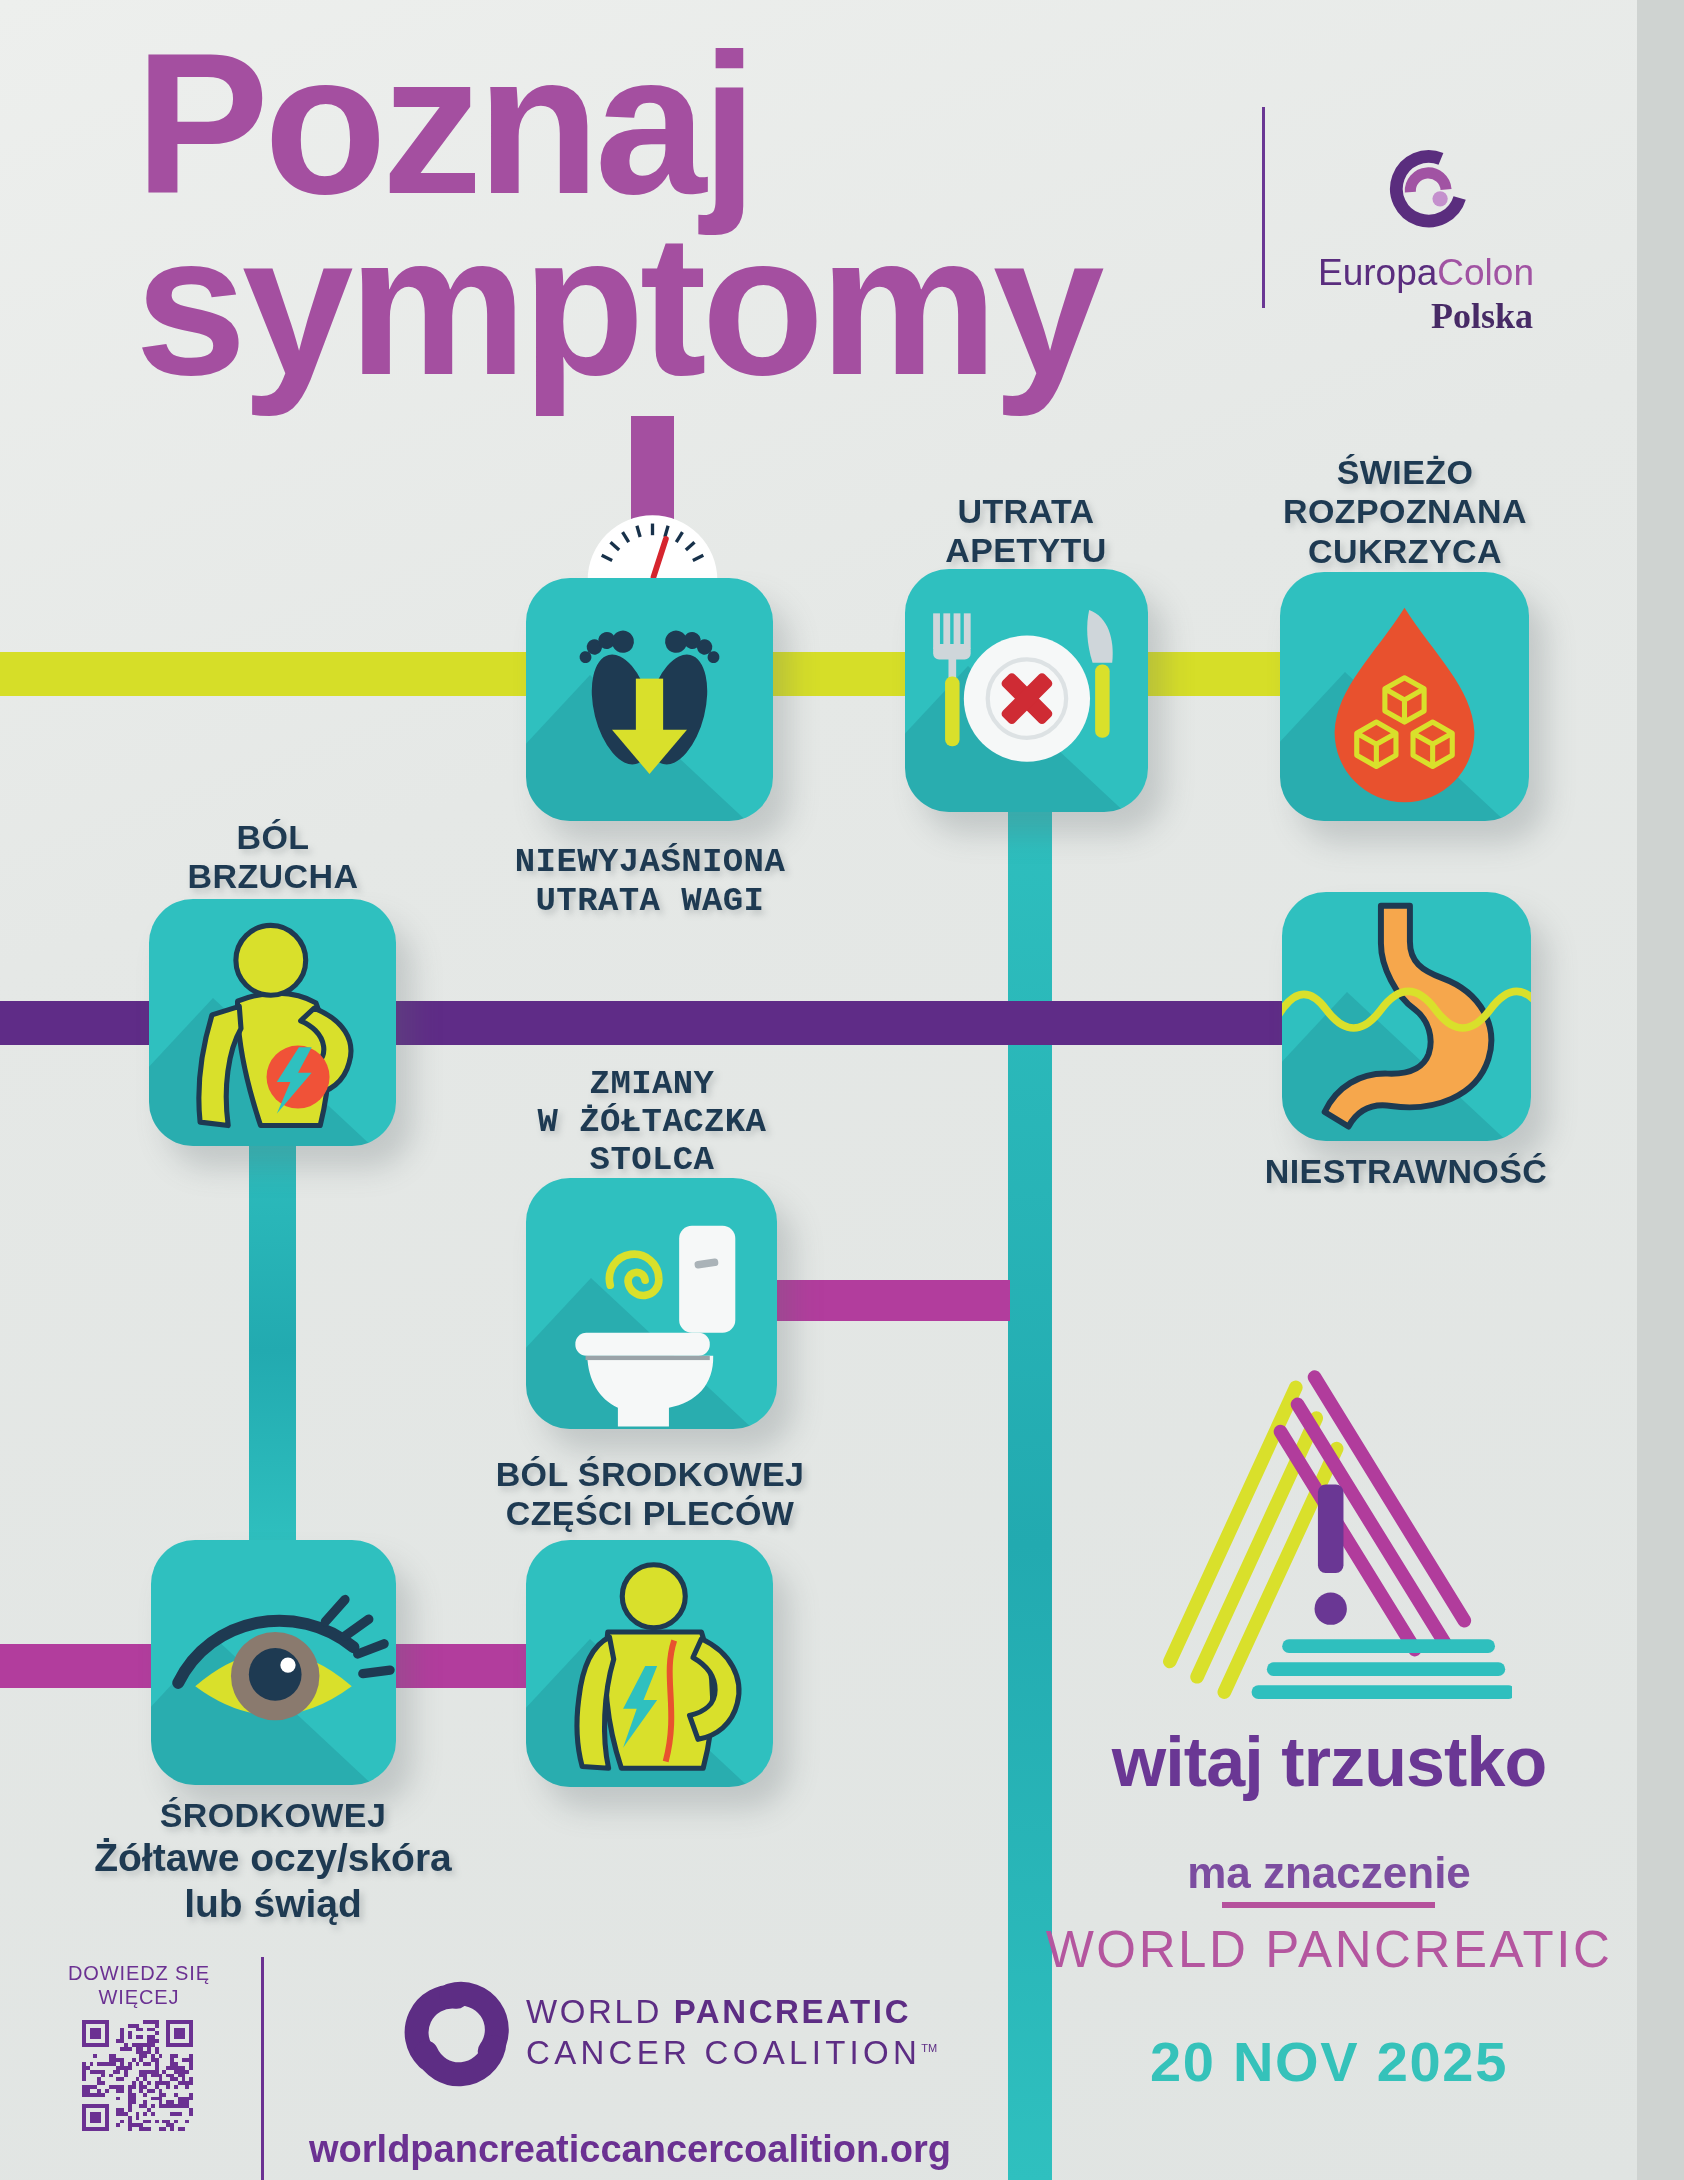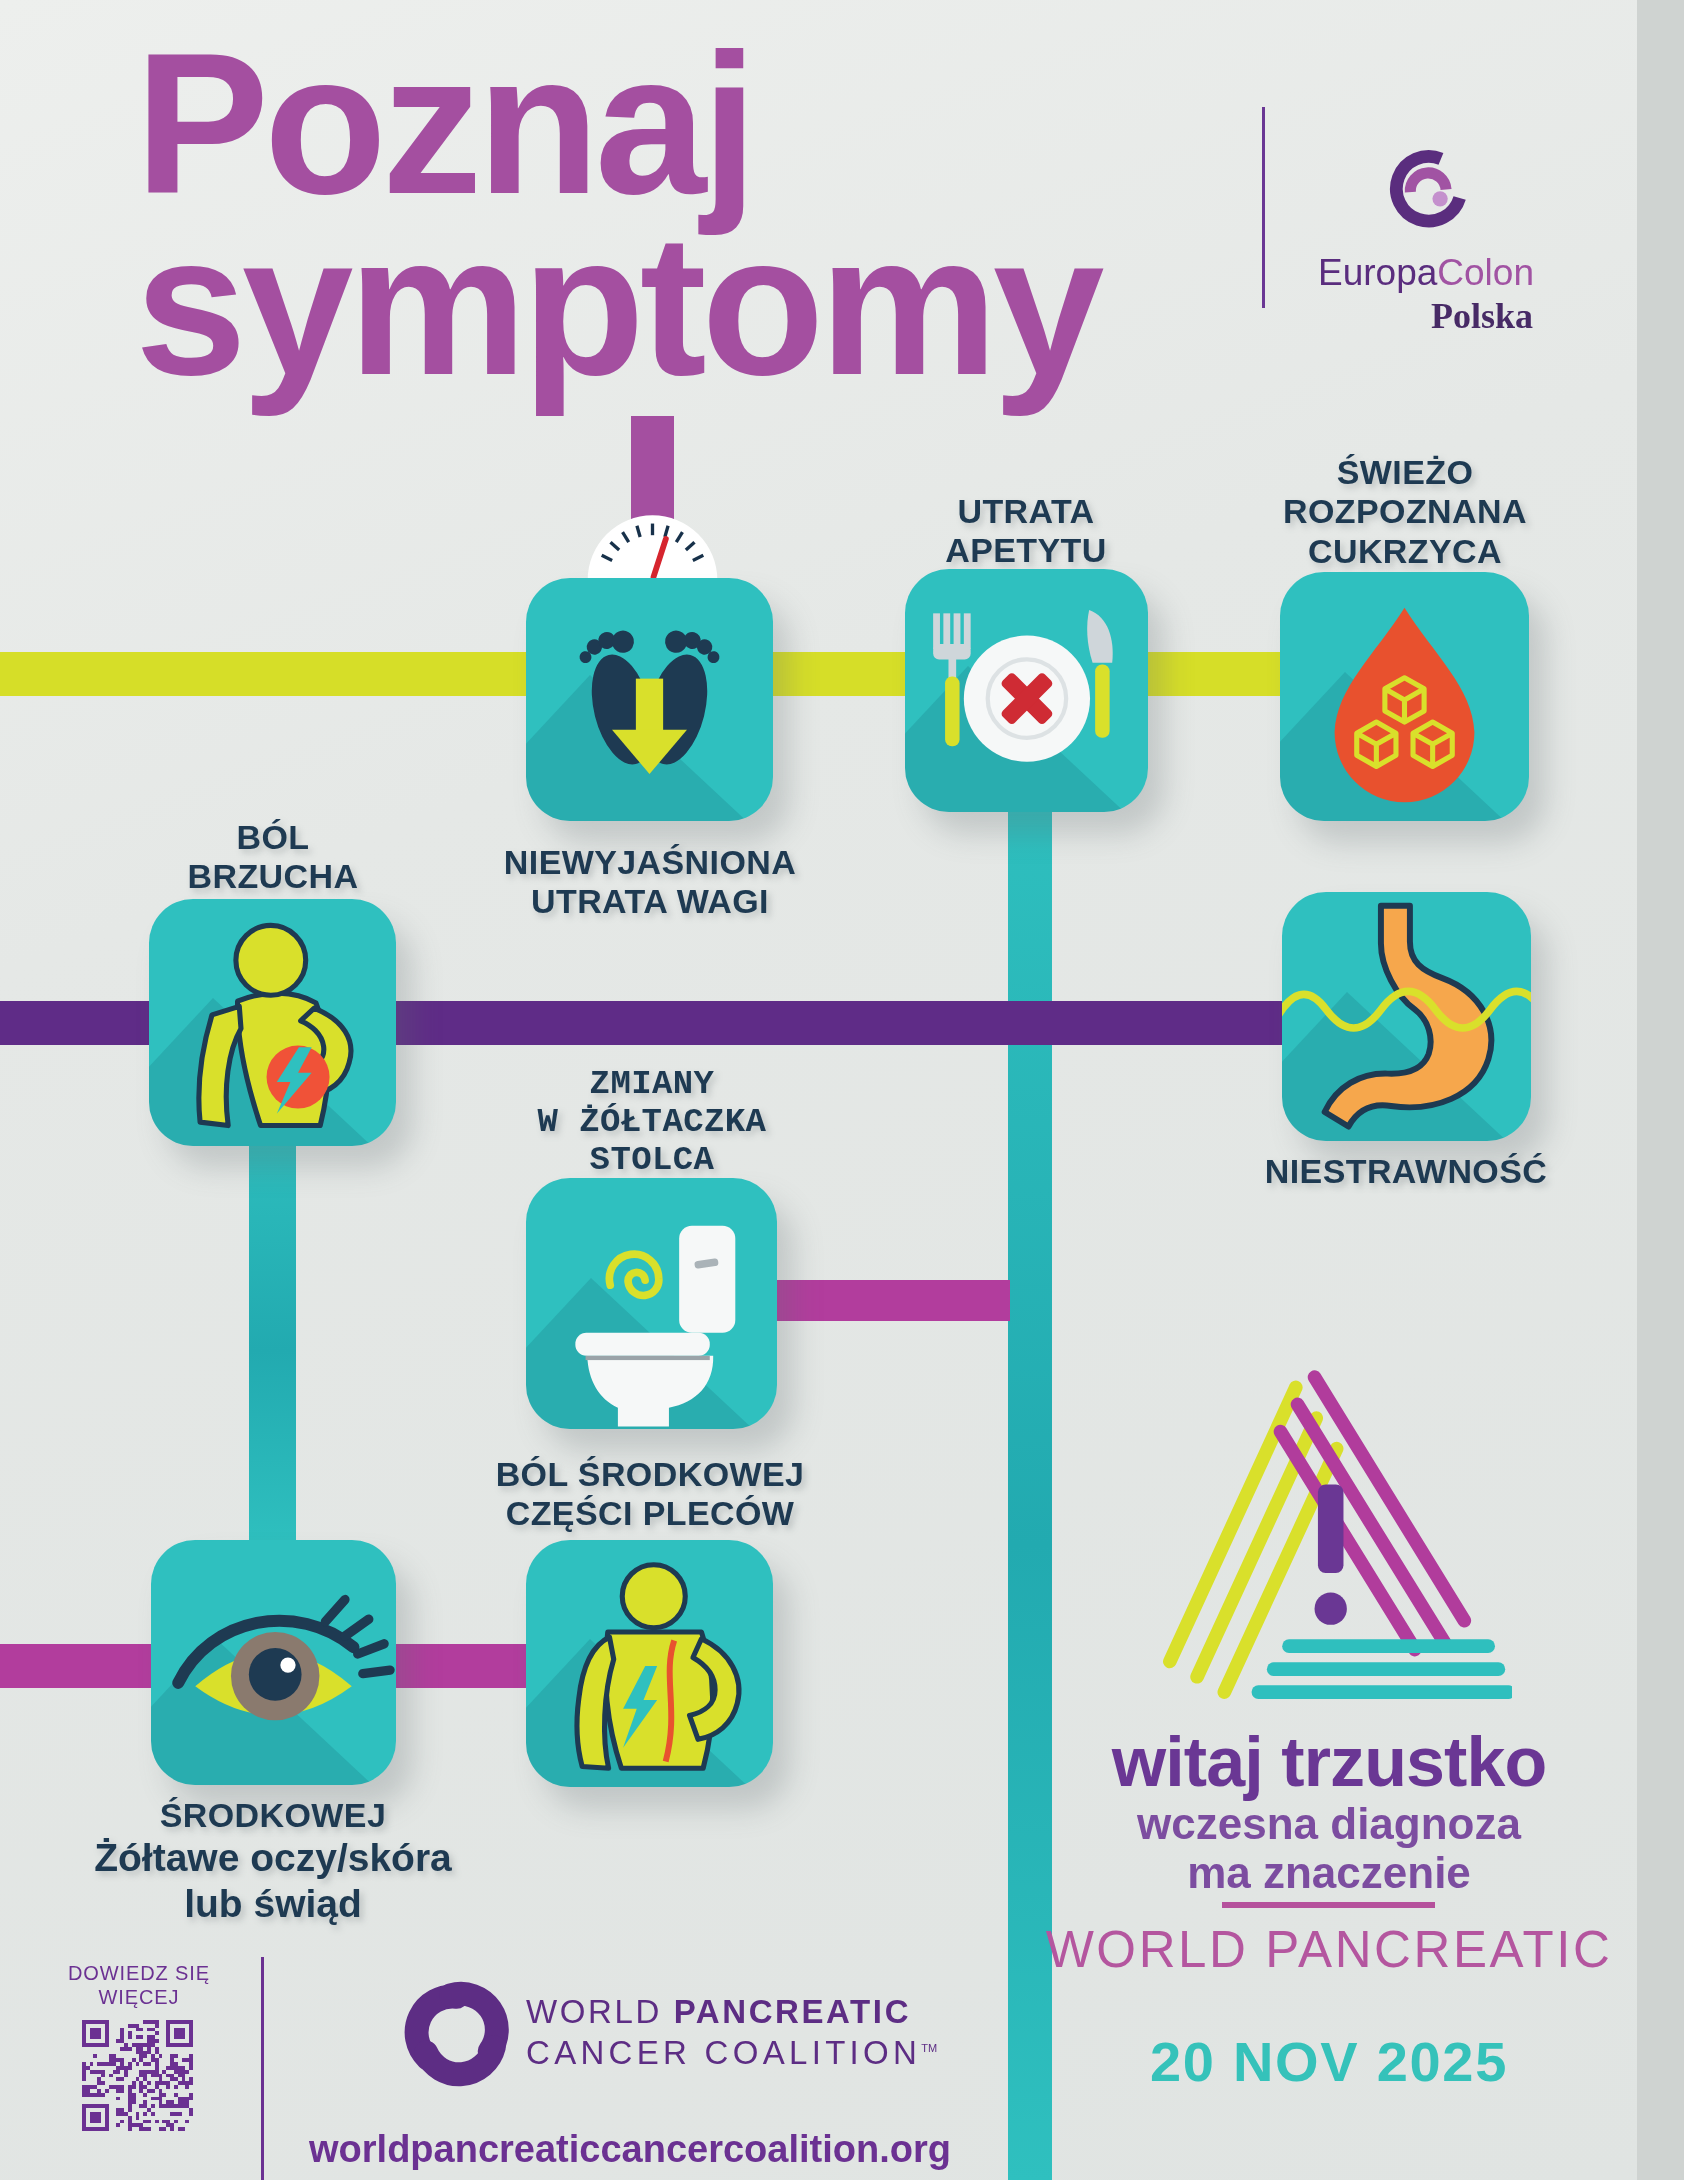--- a/index.html
+++ b/index.html
@@ -126,21 +126,21 @@
           <circle cx="-2" cy="-21" r="10"></circle>
             <circle cx="-20" cy="-15" r="13"></circle>
         </g>
       </g>
       <g fill="#d9e02b">
         <rect x="129" y="118" width="32" height="62"></rect>
         <polygon points="101,178 189,178 145,230"></polygon>
       </g>
     </svg>
   </div>
-  <div class="sym-label" style="left:650px; top:843px;">
+  <div class="sym-label" style="left:650px; top:843px;font-family:Liberation Mono, monospace;">
     <div>NIEWYJAŚNIONA</div>
     <div>UTRATA WAGI</div>
   </div>
 
   <div class="sym-label" style="left:1026px; top:492px;">
     <div>UTRATA</div>
     <div>APETYTU</div>
   </div>
   <div class="icon" style="left:905px; top:569px; width:243px; height:243px;">
     <div class="lshadow"></div>
@@ -290,21 +290,20 @@
       <line x1="150" y1="357" x2="414" y2="357"></line>
       <line x1="132" y1="384" x2="426" y2="384"></line>
     </g>
     <g fill="#6a3794">
       <rect x="202" y="140" width="30" height="104" rx="9"></rect>
       <circle cx="217" cy="286" r="19"></circle>
     </g>
   </svg>
 
   <div class="camp camp-headline" style="left:1329px; top:1722px;">witaj trzustko</div>
-  <div class="camp camp-sub" style="left:1329px; top:1799px;">wczesna diagnoza</div>
   <div class="camp camp-sub" style="left:1329px; top:1848px;">ma znaczenie</div>
   <div class="camp-rule" style="left:1222px; top:1902px; width:213px; height:6px;"></div>
   <div class="camp camp-event" style="left:1329px; top:1920px;">WORLD PANCREATIC</div>
   <div class="camp camp-date" style="left:1329px; top:2029px;">20 NOV 2025</div>
 
   <div class="learn" style="left:139px; top:1962px;">
     <div>DOWIEDZ SIĘ</div>
     <div>WIĘCEJ</div>
   </div>
   <svg id="qr-svg" class="abs" style="left:82px; top:2020px;" width="111" height="111" viewBox="0 0 29 29" shape-rendering="crispEdges">

